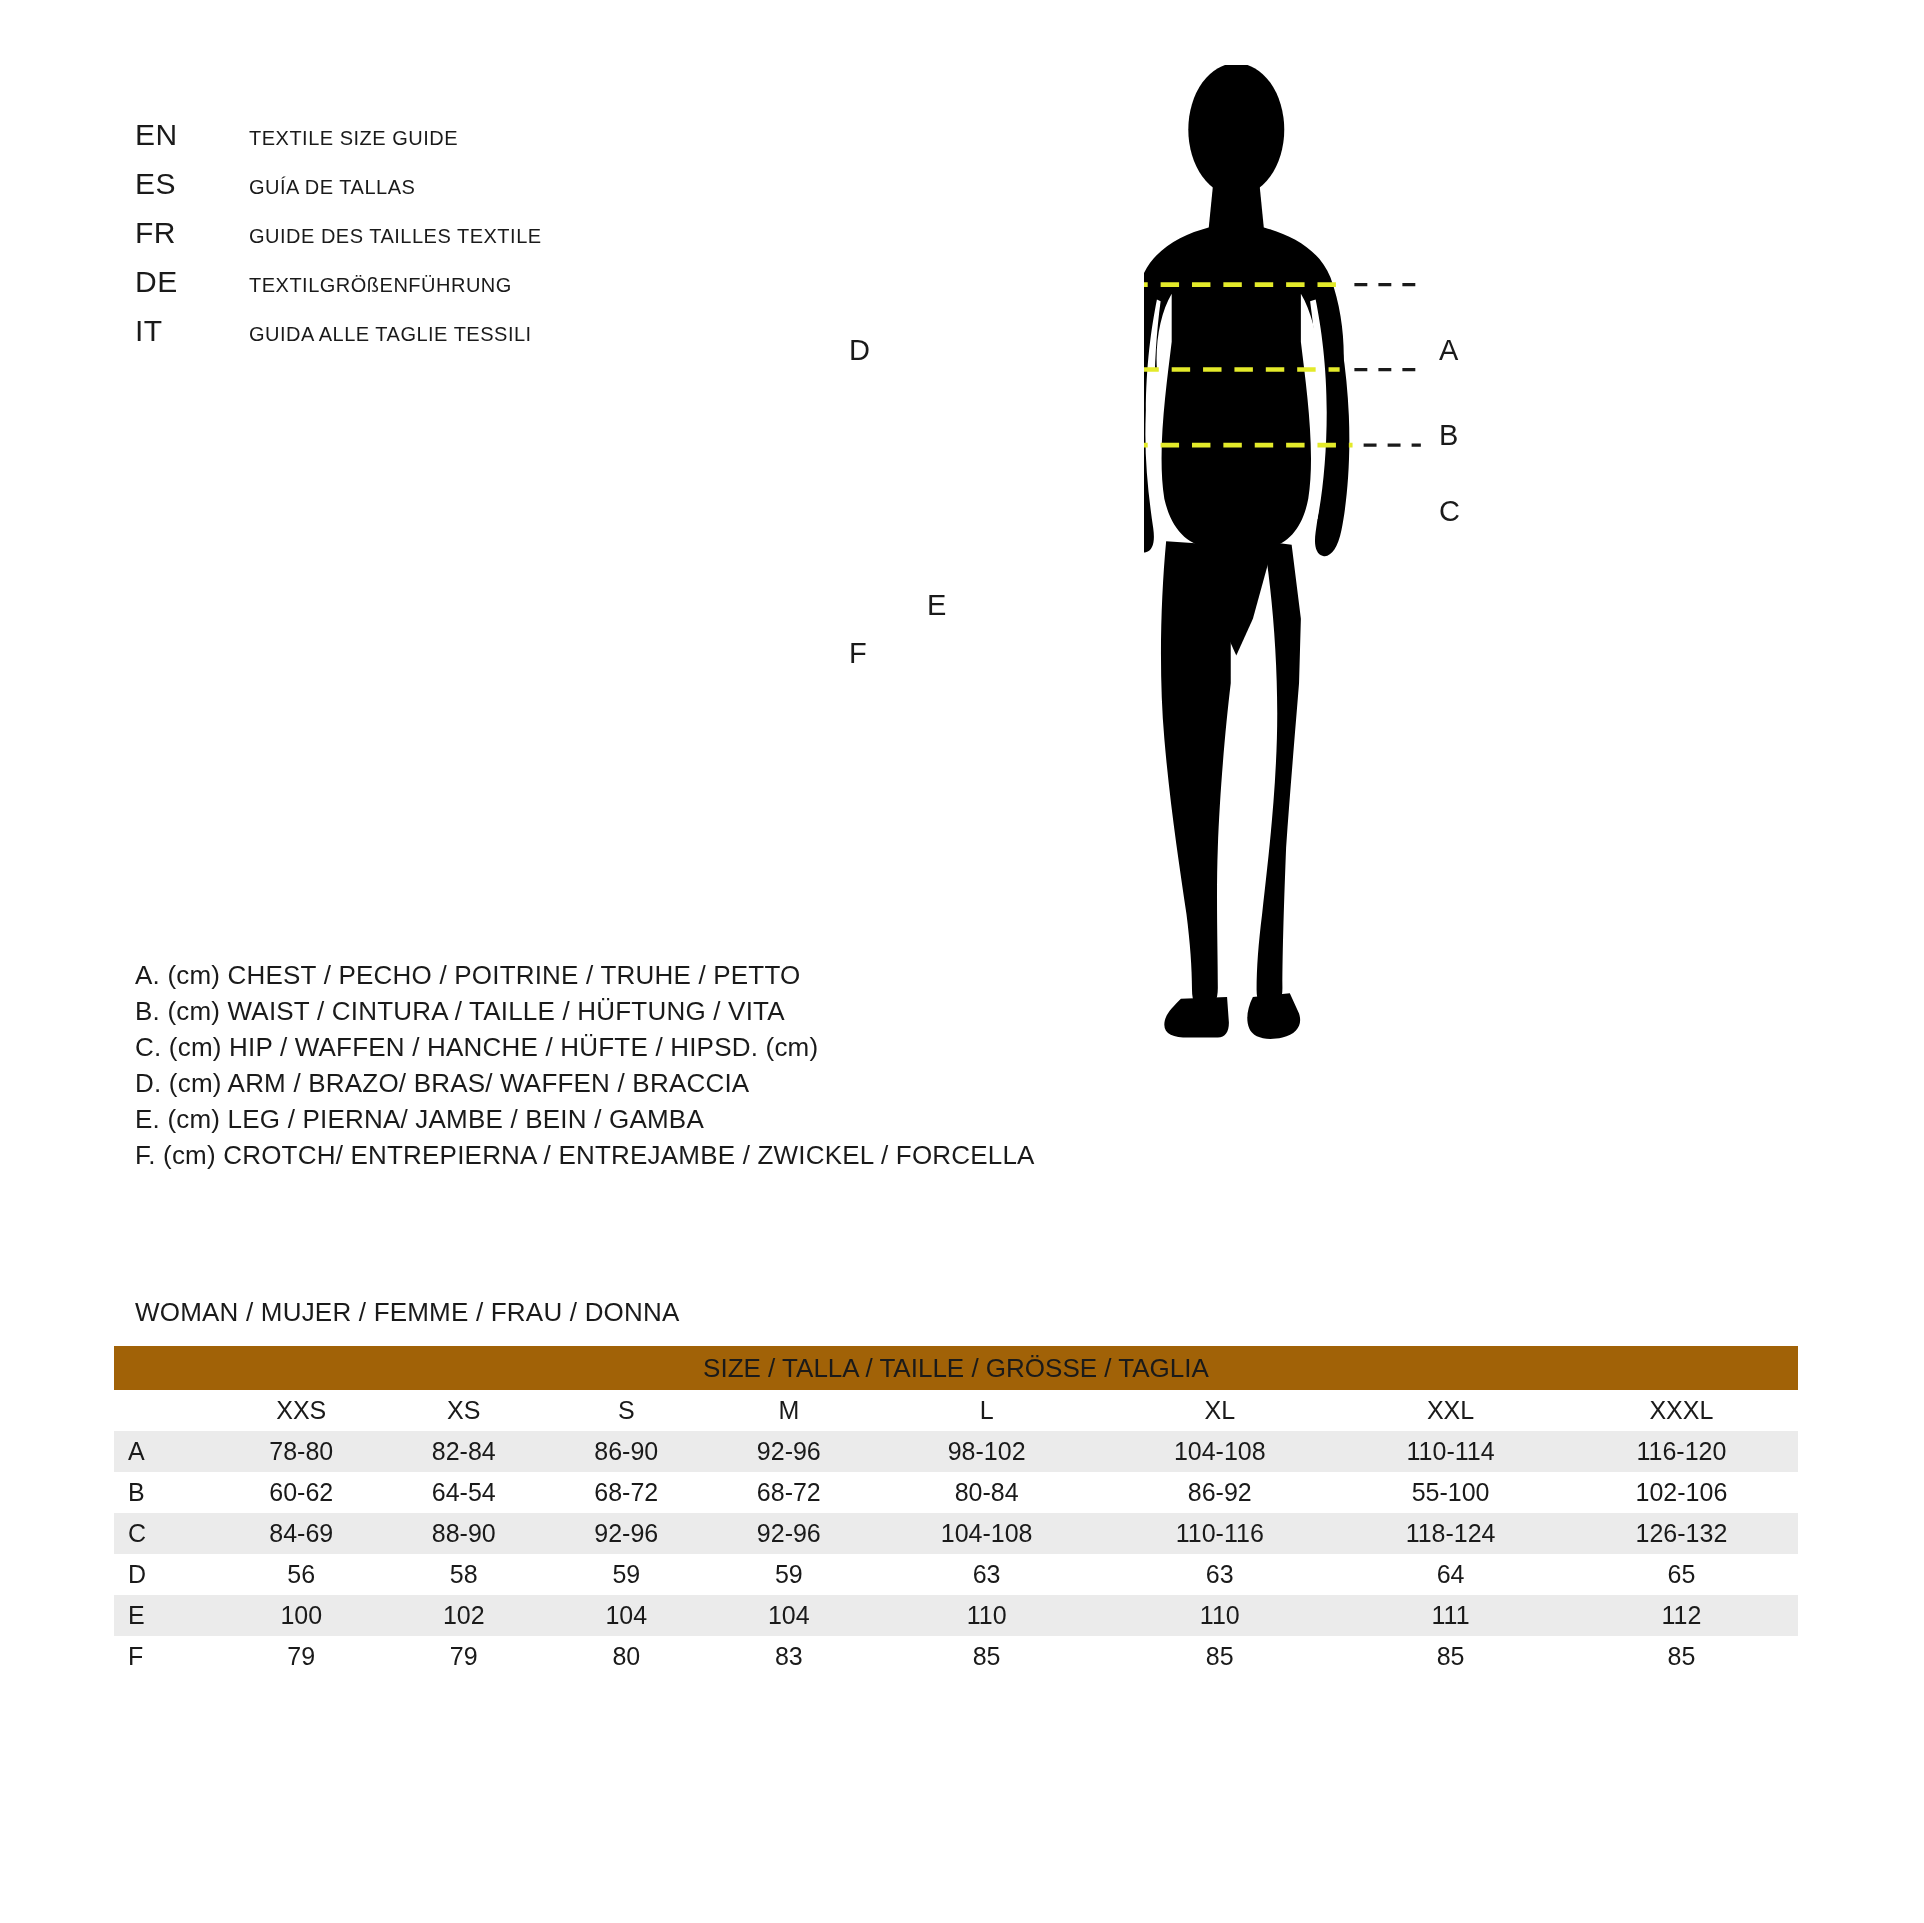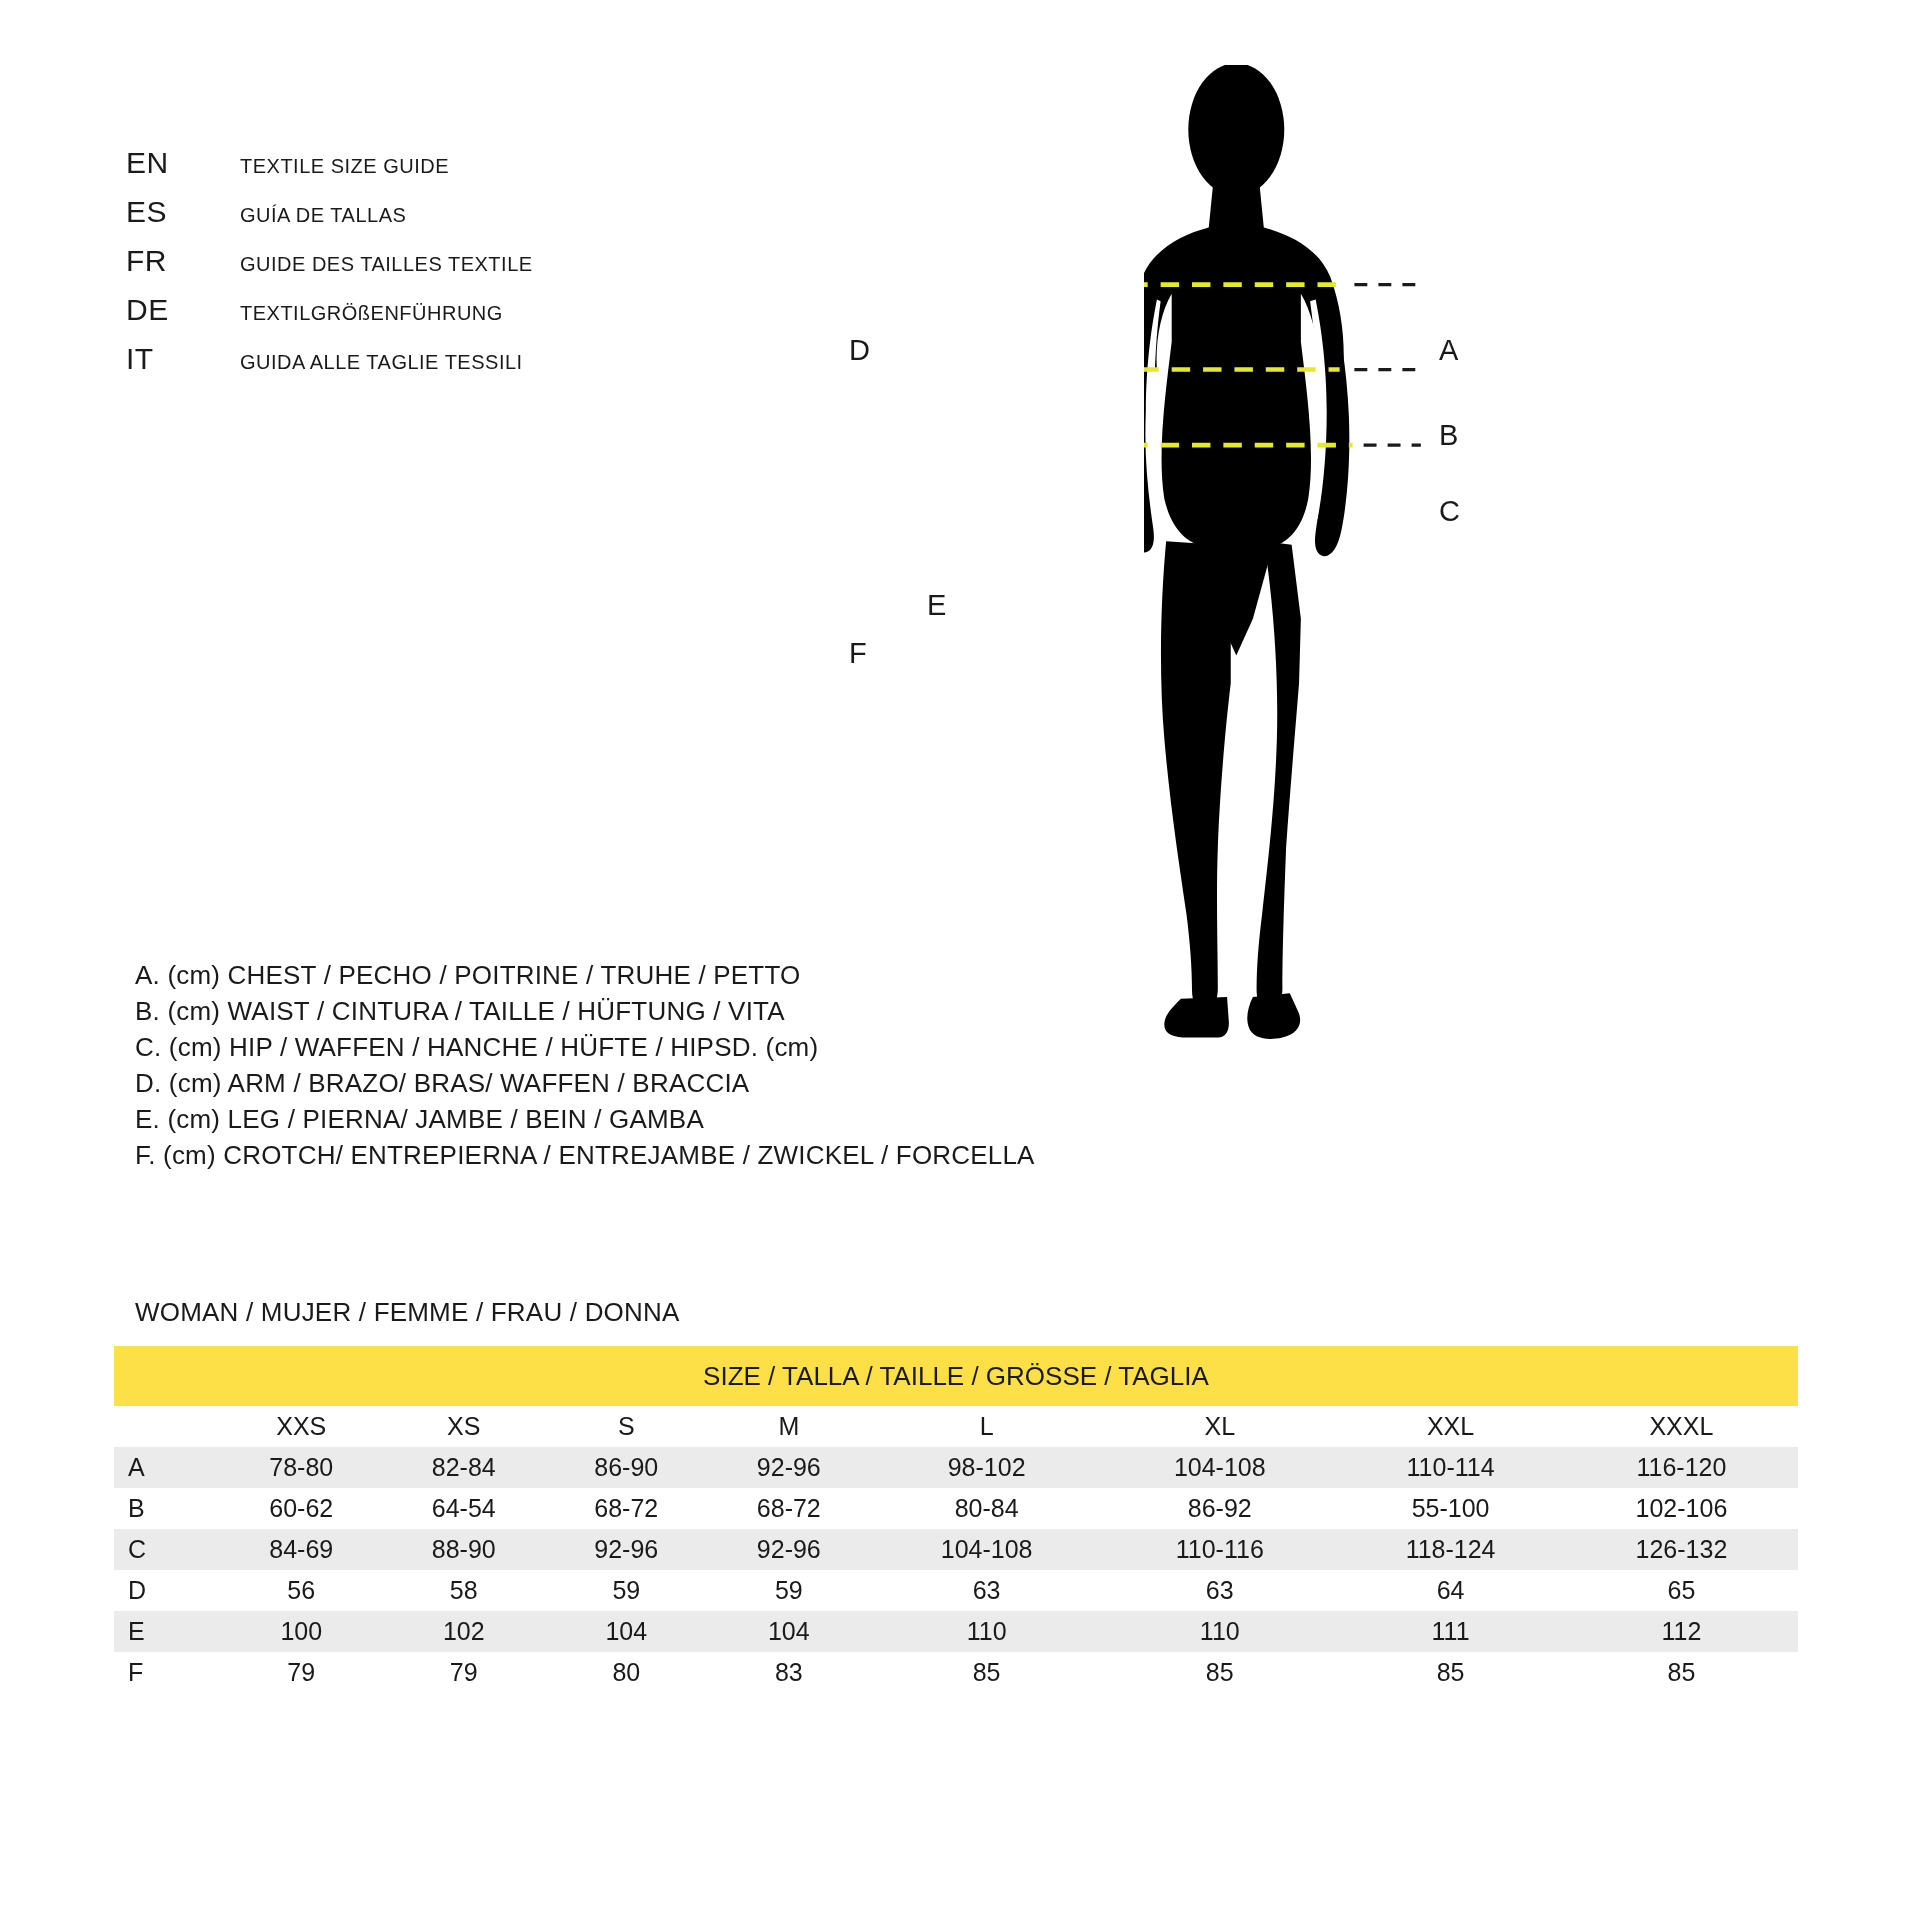--- a/index.html
+++ b/index.html
@@ -12,24 +12,23 @@
     height: 1923px;
     font-family: "Liberation Sans", sans-serif;
     color: #1a1a1a;
     position: relative;
     overflow: hidden;
   }
 
   
   #lang-block {
     position: absolute;
-    left: 126px;
+    left: 135px;
     top: 118px;
     width: 831px;
-    margin-top: 28px;
   }
   .lang-row {
     display: flex;
     align-items: baseline;
     height: 49px;
   }
   .lang-code {
     width: 114px;
     font-size: 30px;
     letter-spacing: 0.5px;
@@ -77,25 +76,25 @@
     font-weight: normal;
     text-align: center;
     vertical-align: middle;
   }
   #size-table .rowhead {
     text-align: left;
     padding-left: 14px;
     width: 92px;
   }
   .band-title td {
-    background: #fde047;
+    background: #a16207;
     text-align: left;
     padding-left: 14px;
     font-size: 26px;
-    height: 60px;
+    height: 44px;
   }
   .row-shade td { background: #ebebeb; }
   .row-plain td { background: #ffffff; }
 
   
   #figure-area {
     position: absolute;
     left: 1144px;
     top: 65px;
     width: 729px;

